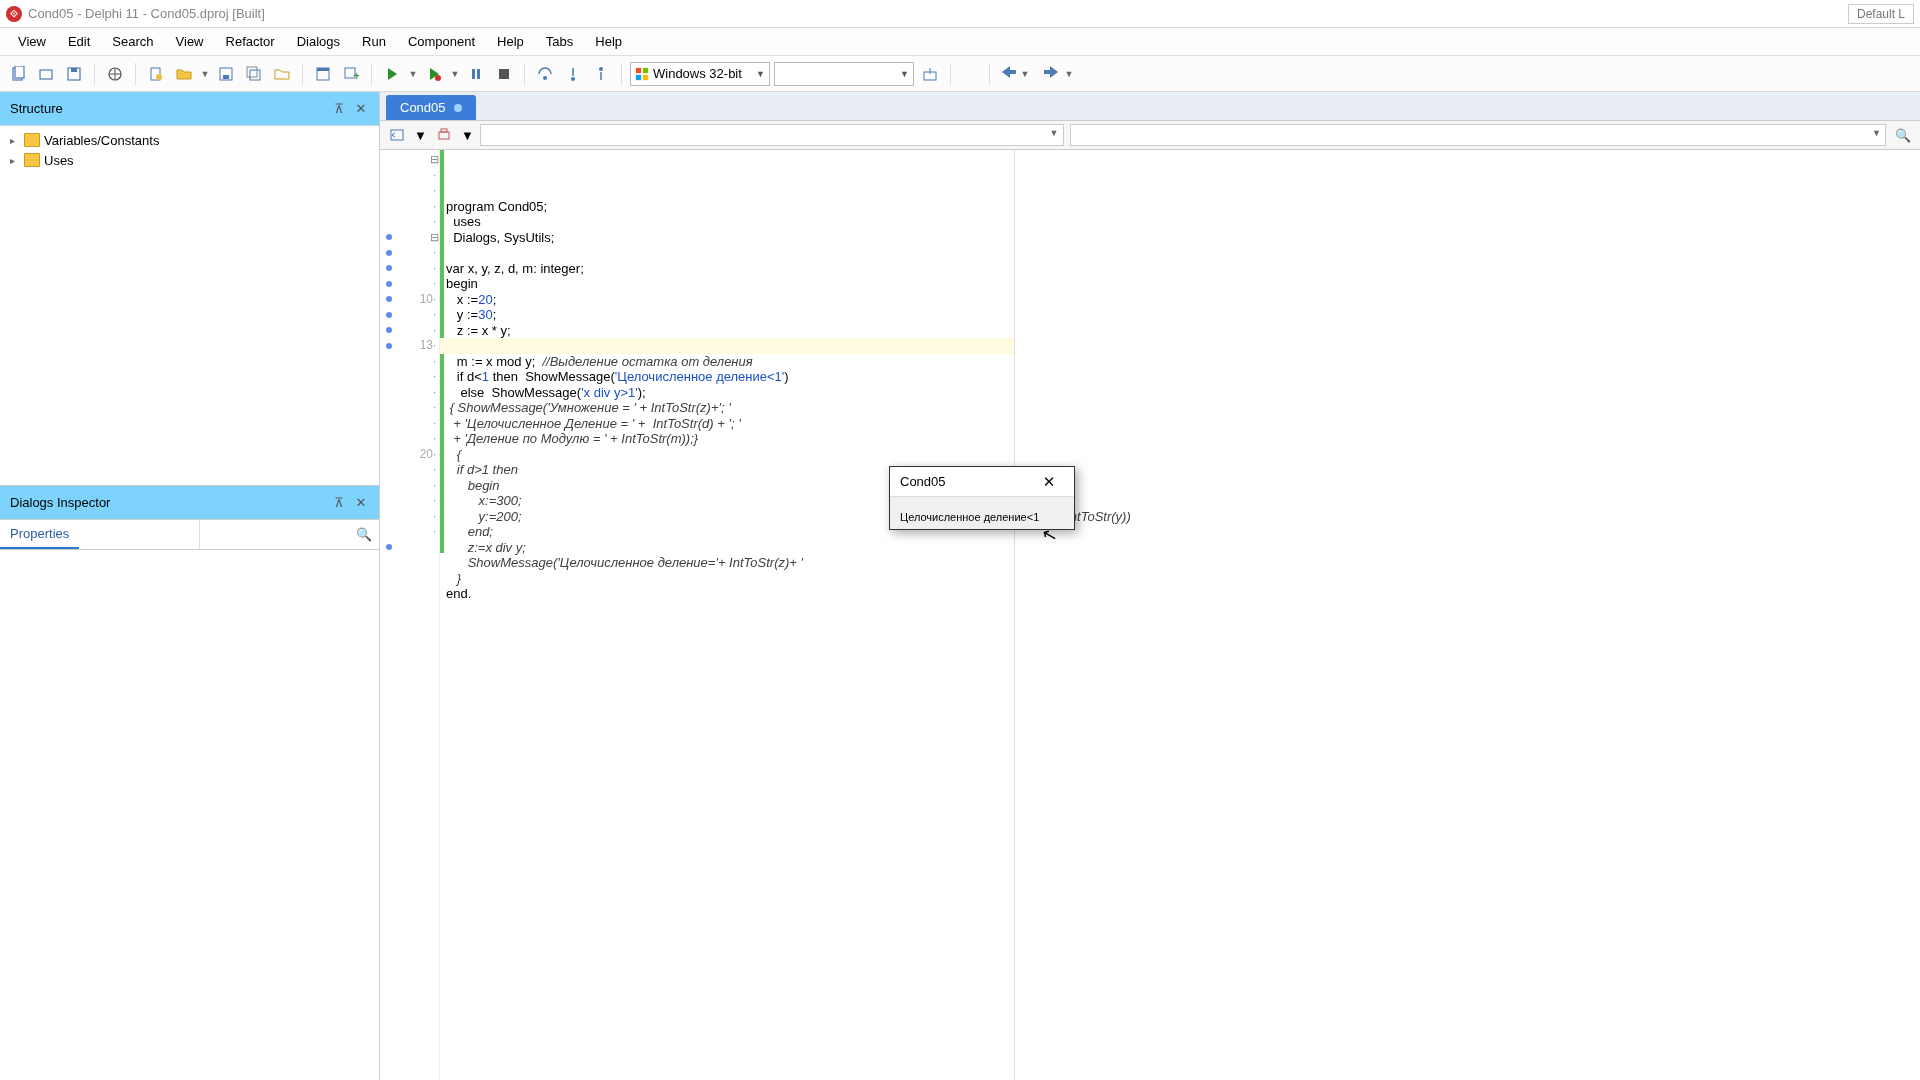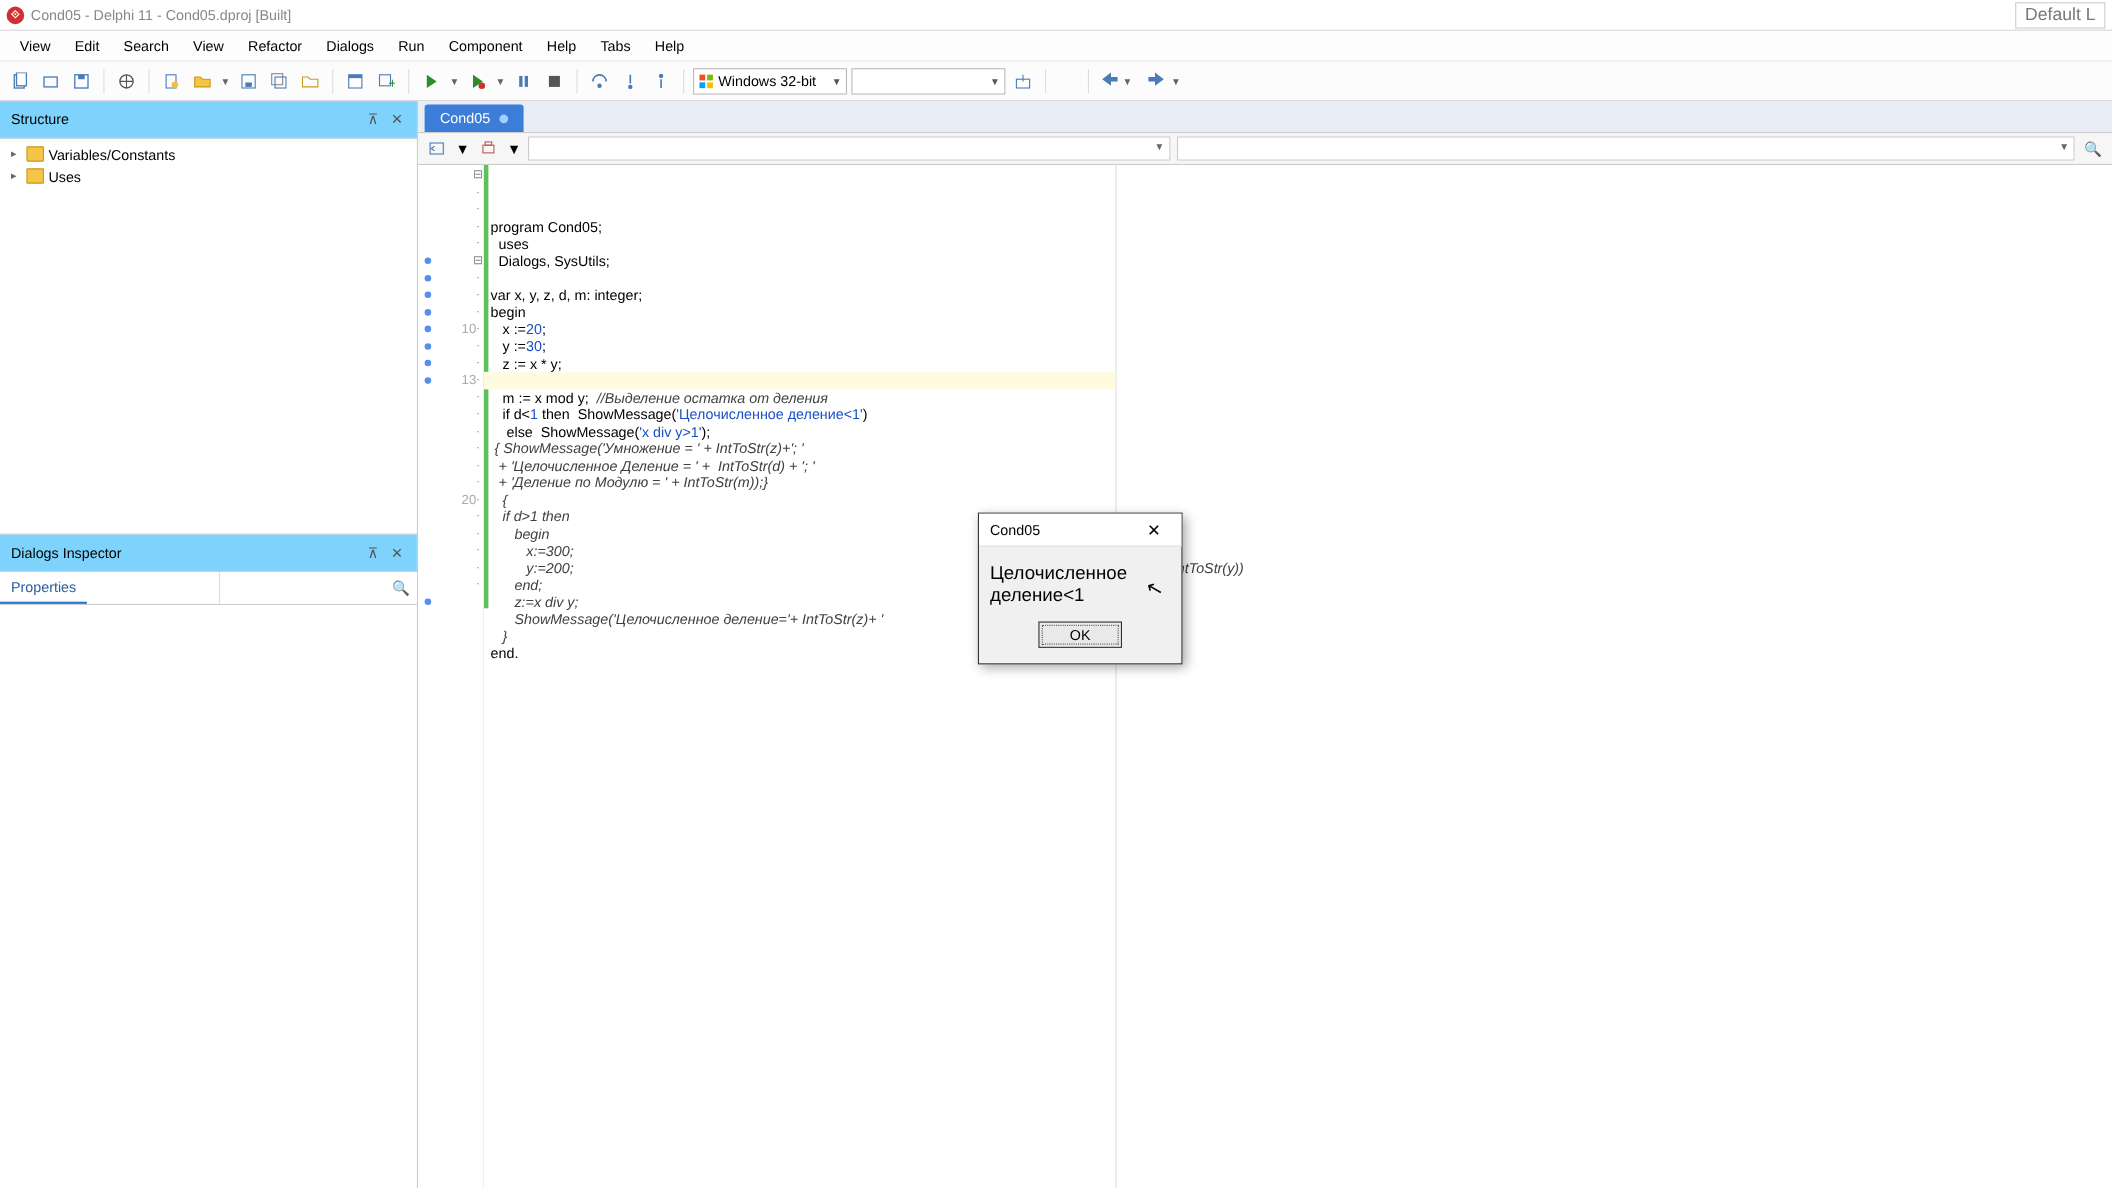--- a/index.html
+++ b/index.html
@@ -1,19 +1,19 @@
 <!DOCTYPE html>
 <html><head>
 <meta charset="utf-8">
 <style>
 *{margin:0;padding:0;box-sizing:border-box;font-family:"Segoe UI",Tahoma,sans-serif;font-size:13px}
 body{background:#fff;overflow:hidden;width:1920px;height:1080px;position:relative}
 .titlebar{height:28px;background:#fff;border-bottom:1px solid #d0d0d0;display:flex;align-items:center;padding:0 6px;color:#888}
 .titlebar .app-icon{width:16px;height:16px;border-radius:50%;background:#d32f2f;margin-right:6px;display:inline-flex;align-items:center;justify-content:center;color:#fff;font-size:10px;font-weight:bold}
-.titlebar .right{margin-left:auto;border:1px solid #ccc;padding:2px 8px;font-size:16px;color:#777}
+.titlebar .right{margin-left:auto;border:1px solid #ccc;padding:2px 8px;font-size:12px;color:#777}
 .menubar{height:28px;display:flex;align-items:center;padding:0 8px;gap:2px;border-bottom:1px solid #e0e0e0;background:#fdfdfd}
 .menubar span{padding:4px 10px;cursor:default}
 .toolbar{height:36px;display:flex;align-items:center;padding:0 6px;gap:4px;border-bottom:1px solid #d8d8d8;background:#fcfcfc}
 .toolbar .sep{width:1px;height:22px;background:#ddd;margin:0 4px}
 .toolbar .tbtn{width:24px;height:24px;display:flex;align-items:center;justify-content:center;cursor:pointer;border-radius:2px}
 .toolbar .tbtn svg{width:16px;height:16px}
 .toolbar .arrow{width:10px;text-align:center;color:#666;font-size:9px}
 .toolbar .combo{height:24px;border:1px solid #bbb;width:140px;background:#fff;position:relative;display:flex;align-items:center;padding:0 4px}
 .toolbar .combo .w32{width:14px;height:14px;margin-right:4px}
 .toolbar .combo .chev{position:absolute;right:4px;font-size:9px;color:#555}
@@ -51,21 +51,21 @@
 .cl{height:15.5px}
 .kw{color:#000;font-weight:normal}
 .num{color:#1a4fc7}
 .cm{color:#404040;font-style:italic}
 .str{color:#1a4fc7}
 .chg{position:absolute;left:0;top:0;width:4px;background:#5cc05c}
 .hl{background:#fffbe0;position:absolute;left:0;right:0;height:15.5px}
 .dialog{position:absolute;left:889px;top:466px;width:186px;background:#f0f0f0;border:1px solid #333;box-shadow:3px 3px 10px rgba(0,0,0,.35)}
 .dialog .dtitle{height:30px;background:#fff;display:flex;align-items:center;padding:0 10px;border-bottom:1px solid #ddd;font-size:13px}
 .dialog .dtitle .dx{margin-left:auto;width:30px;height:22px;display:flex;align-items:center;justify-content:center;font-size:15px;cursor:pointer}
-.dialog .dbody{padding:14px 10px 6px;text-align:left;font-size:17px}
+.dialog .dbody{padding:14px 10px 6px;text-align:left;font-size:11px}
 .dialog .dbtns{padding:8px 0 14px;text-align:center}
 .dialog .dbtns button{width:76px;height:24px;border:1px solid #333;background:#e9e9e9;outline:1px dotted #555;outline-offset:-4px;cursor:pointer}
 .cursor-arrow{position:absolute;left:1042px;top:524px;font-size:18px;color:#000;transform:rotate(-15deg);pointer-events:none}
 .nav-arrow{display:flex;align-items:center;gap:2px}
 .nav-arrow .arr-icon svg{width:20px;height:16px}
 </style>
 </head>
 <body>
 
 <div class="titlebar">
@@ -392,18 +392,15 @@
     </div>
   </div>
 </div>
 
 <div class="dialog">
   <div class="dtitle">
     <span>Cond05</span>
     <span class="dx">✕</span>
   </div>
   <div class="dbody">Целочисленное деление&lt;1</div>
-  <div class="dbtns">
-    <button>OK</button>
-  </div>
 </div>
 
 <div class="cursor-arrow">↖</div>
 
 </body></html>

